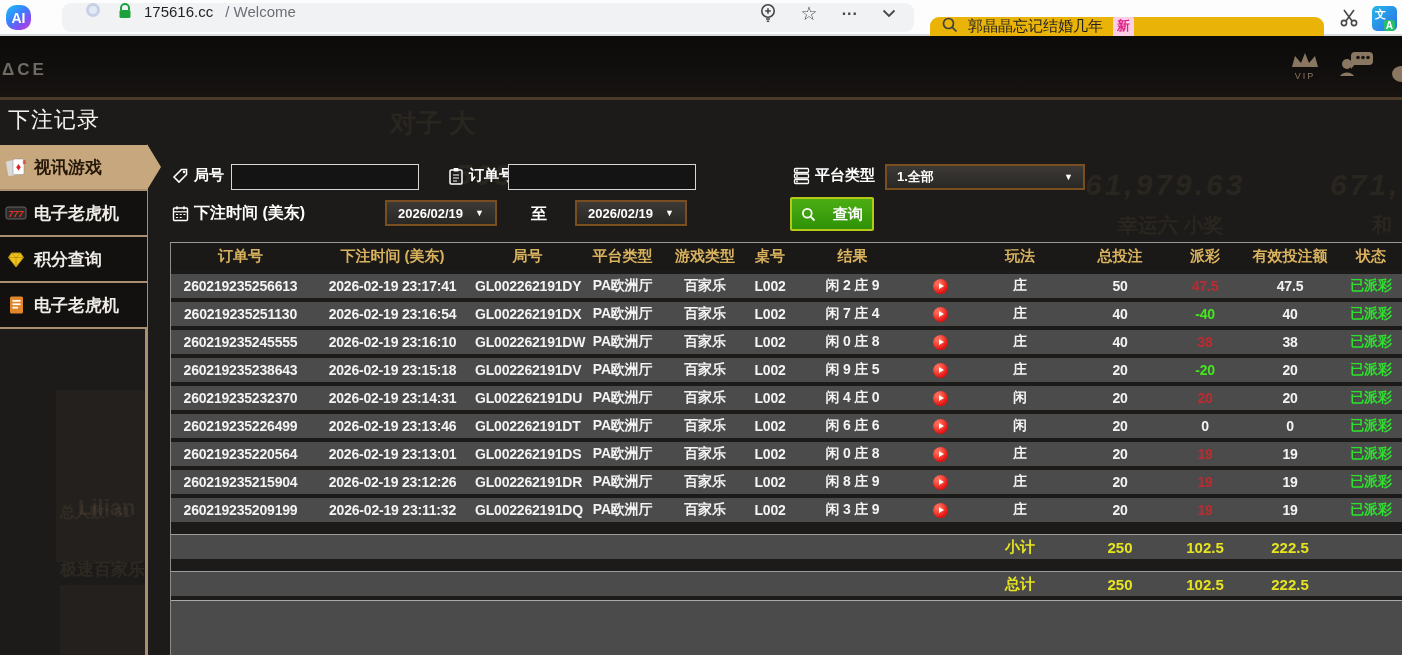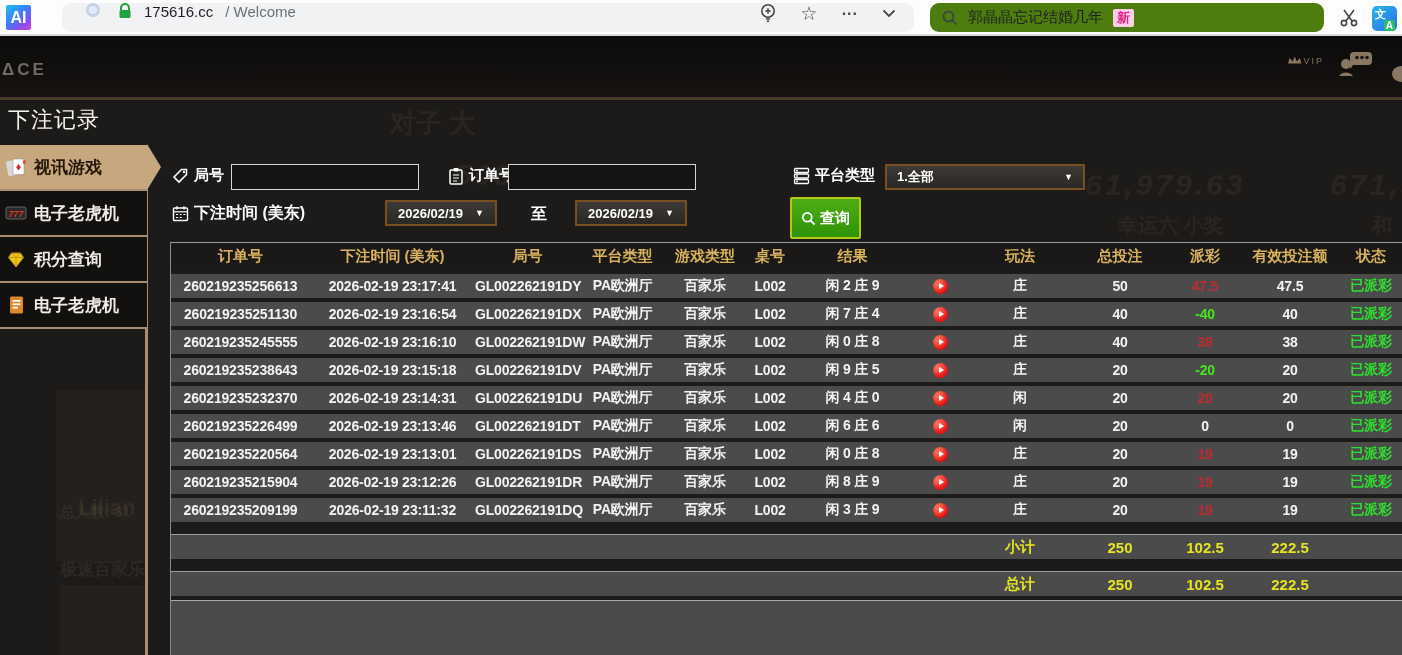--- a/index.html
+++ b/index.html
@@ -1,47 +1,47 @@
 <!DOCTYPE html>
 <html><head>
 <meta charset="utf-8">
 <style>
   *{margin:0;padding:0;box-sizing:border-box}
   html,body{width:1402px;height:655px;overflow:hidden}
   body{position:relative;background:#1d1b19;font-family:"Liberation Sans",sans-serif}
 
   
   .browser-bar{position:absolute;top:0;left:0;width:1402px;height:36px;background:#fdfdfd;border-bottom:2px solid #d9dade}
-  .ai-logo{position:absolute;left:6px;top:5px;width:25px;height:25px;border-radius:2px;
+  .ai-logo{position:absolute;left:6px;top:5px;width:25px;height:25px;border-radius:10px;
     background:linear-gradient(140deg,#19bef5 5%,#3e7bff 45%,#8a4bf0 75%,#d84bd0 100%);
-    color:#fff;font-weight:bold;font-size:16px;display:flex;align-items:center;justify-content:center}
+    color:#fff;font-weight:bold;font-size:14px;display:flex;align-items:center;justify-content:center}
   .address-pill{position:absolute;left:62px;top:3px;width:852px;height:29px;background:#f1f2f4;border-radius:9px;
     display:flex;align-items:flex-start;padding:0 12px}
   .ext-circle{width:14px;height:14px;border:3px solid #b9c6e2;background:#dfe7f7;border-radius:50%;margin-left:12px;opacity:.75}
   .lock-wrap{margin-left:18px;display:flex;align-items:center}
   .url-text{margin-left:12px;font-size:15px;color:#1f2023;white-space:nowrap}
   .url-path{color:#6b6f75}
   .pill-right{margin-left:auto;display:flex;align-items:center;gap:24px;padding-right:6px}
   .bicon{color:#474747;display:flex;align-items:center;justify-content:center}
   .star-glyph{font-size:19px;line-height:1}
   .dots-glyph{font-size:16px;font-weight:bold;letter-spacing:1px;line-height:1;margin-top:-6px}
-  .search-pill{position:absolute;left:930px;top:3px;width:394px;height:29px;background:#4d7c0f;border-radius:9px;
-    display:flex;align-items:center;padding:0 12px;gap:10px}
+  .search-pill{position:absolute;left:930px;top:17px;width:394px;height:29px;background:#eab308;border-radius:9px;
+    display:flex;padding:0 12px;gap:10px}
   .search-text{font-size:15px;color:#1f2023;white-space:nowrap}
   .search-badge{background:#fbd0e6;color:#e0218a;font-size:13px;font-weight:bold;padding:0 4px;border-radius:2px}
   .scissors-btn{position:absolute;left:1338px;top:7px;width:24px;height:22px}
   .translate-btn{position:absolute;left:1372px;top:6px;width:25px;height:25px;border-radius:5px;
     background:linear-gradient(135deg,#28b8e8 0%,#2b6de9 100%);color:#fff;position:absolute}
   .translate-btn .zh{position:absolute;left:3px;top:1px;font-size:11px;font-weight:bold}
   .translate-btn .en{position:absolute;right:2px;bottom:0;font-size:10px;font-weight:bold;background:#27c06a;border-radius:2px;padding:0 2px;line-height:11px}
 
   
   .site-header{position:absolute;top:36px;left:0;width:1402px;height:61px;background:linear-gradient(#0c0b0a,#161311)}
   .logo{position:absolute;left:2px;top:24px;color:#6f6b65;font-size:17px;font-weight:bold;letter-spacing:3px}
-  .hdr-icon{position:absolute;display:flex;flex-direction:row;align-items:center;color:#8a7761}
+  .hdr-icon{position:absolute;display:flex;flex-direction:column;align-items:center;color:#8a7761}
   .vip-box{left:1286px;top:14px;width:38px}
   .vip-label{font-size:9px;letter-spacing:2px;color:#8a7761;margin-top:1px}
   .cs-box{left:1338px;top:14px;width:38px}
   .hdr-partial{position:absolute;left:1392px;top:30px;width:20px;height:16px;border-radius:50%;background:#8a7761}
   .hdr-sep{position:absolute;top:97px;left:0;width:1402px;height:3px;background:#49false}
   .hdr-sep{background:#4a3b29}
 
   
   .page-title{position:absolute;left:8px;top:105px;font-size:22px;color:#f4f2ee;letter-spacing:1px}
 
@@ -71,21 +71,21 @@
 
   
   .flabel{position:absolute;display:flex;align-items:center;gap:5px;color:#fff;font-weight:bold;font-size:15px;z-index:2}
   .txt-input{position:absolute;width:188px;height:26px;background:#141414;border:1px solid #d6d6d6;z-index:2}
   .dd{position:absolute;height:26px;background:linear-gradient(#3c3936,#2a2825);border:2px solid #7a4f1f;color:#fff;
     font-weight:bold;font-size:13px;display:flex;align-items:center;z-index:2;cursor:pointer}
   .dd .caret{font-size:9px;color:#fff}
   .dd-date{width:112px;justify-content:center;gap:12px}
   .dd-platform{width:200px;justify-content:space-between;padding:0 10px}
   .to-label{position:absolute;color:#fff;font-weight:bold;font-size:16px;z-index:2}
-  .query-btn{position:absolute;left:790px;top:197px;height:42px;padding:0 9px;display:flex;align-items:center;gap:4px;
+  .query-btn{position:absolute;left:790px;top:197px;height:34px;padding:0 9px;display:flex;align-items:center;gap:17px;
     background:linear-gradient(#4cae13,#2f9208);border:2px solid #b5c916;border-radius:2px;color:#fff;
     font-weight:bold;font-size:15px;z-index:2;cursor:pointer}
 
   
   .btable{position:absolute;left:170px;top:242px;width:1232px;border-left:1px solid #8b8b8b;border-top:1px solid #9a9a9a;z-index:2}
   .grid{display:grid;grid-template-columns:139px 165px 105px 85px 80px 50px 115px 60px 100px 100px 70px 100px 62px;align-items:center}
   .thead{height:27px;background:#1a1918}
   .th{color:#d9b25e;font-weight:bold;font-size:15px;text-align:center;white-space:nowrap}
   .tr{height:24px;background:#4b4b4b;margin-top:4px}
   .td{color:#f3f3f3;font-weight:bold;font-size:14px;text-align:center;white-space:nowrap;letter-spacing:-0.2px}

